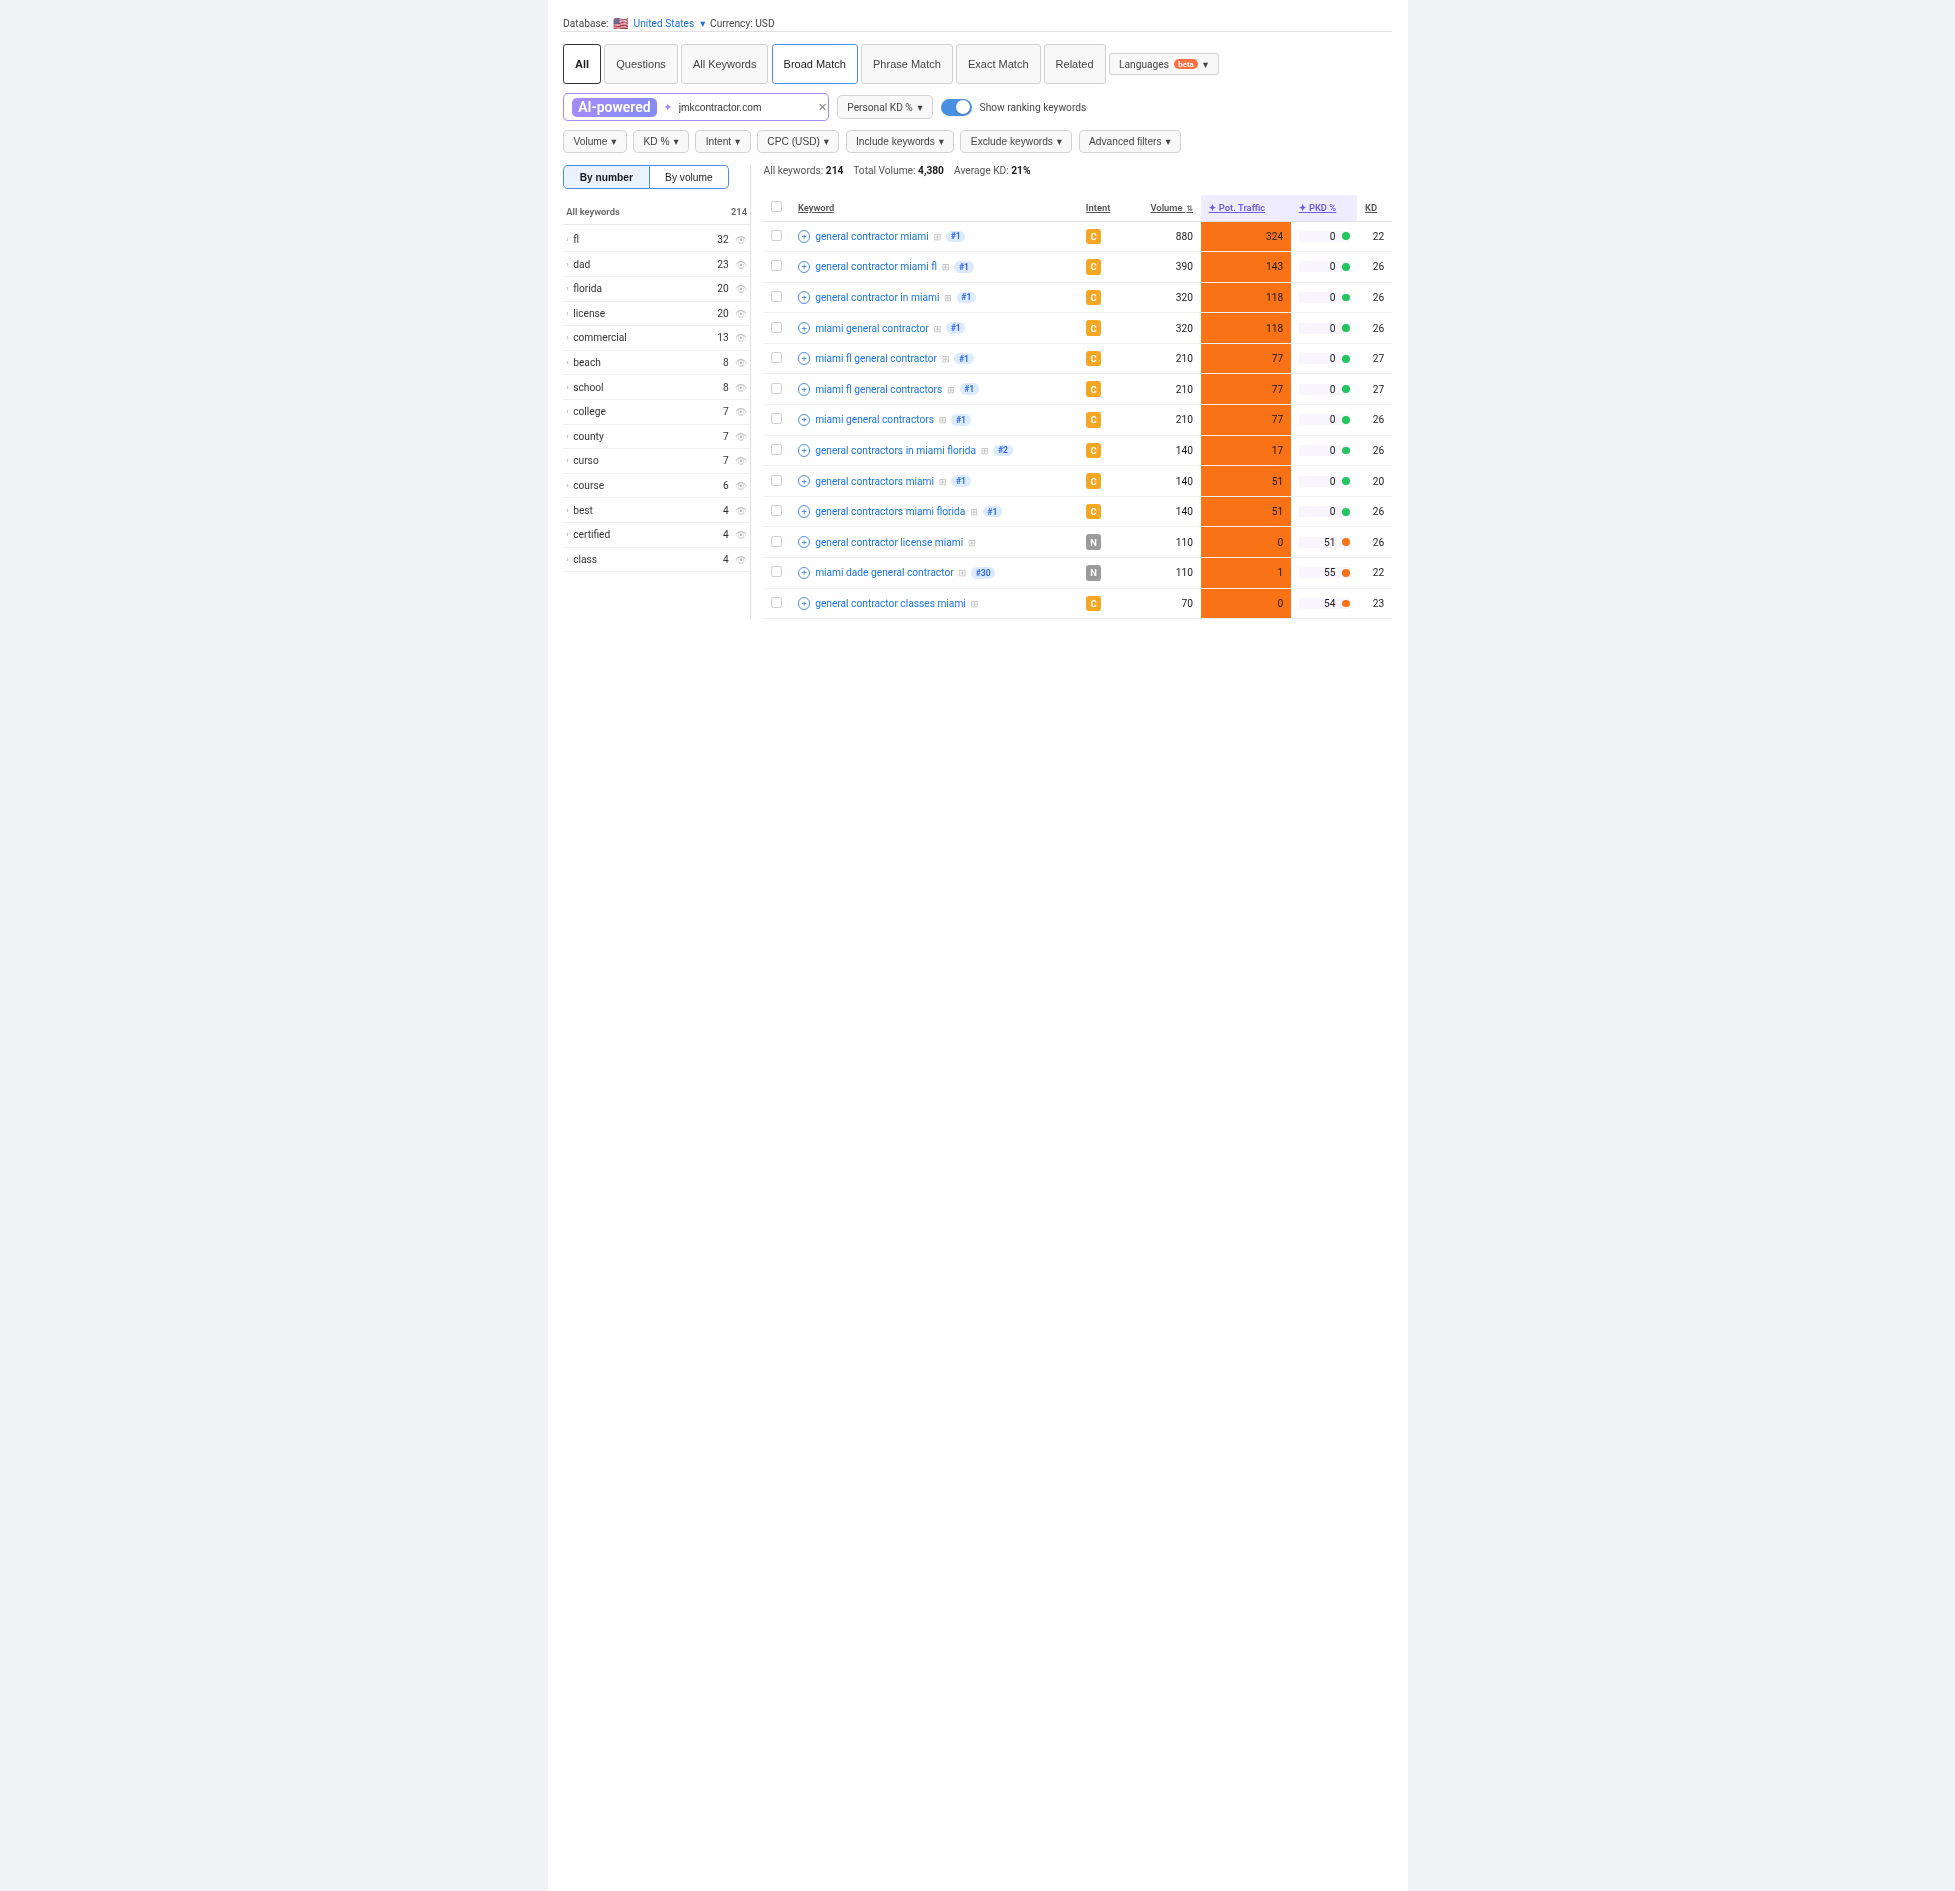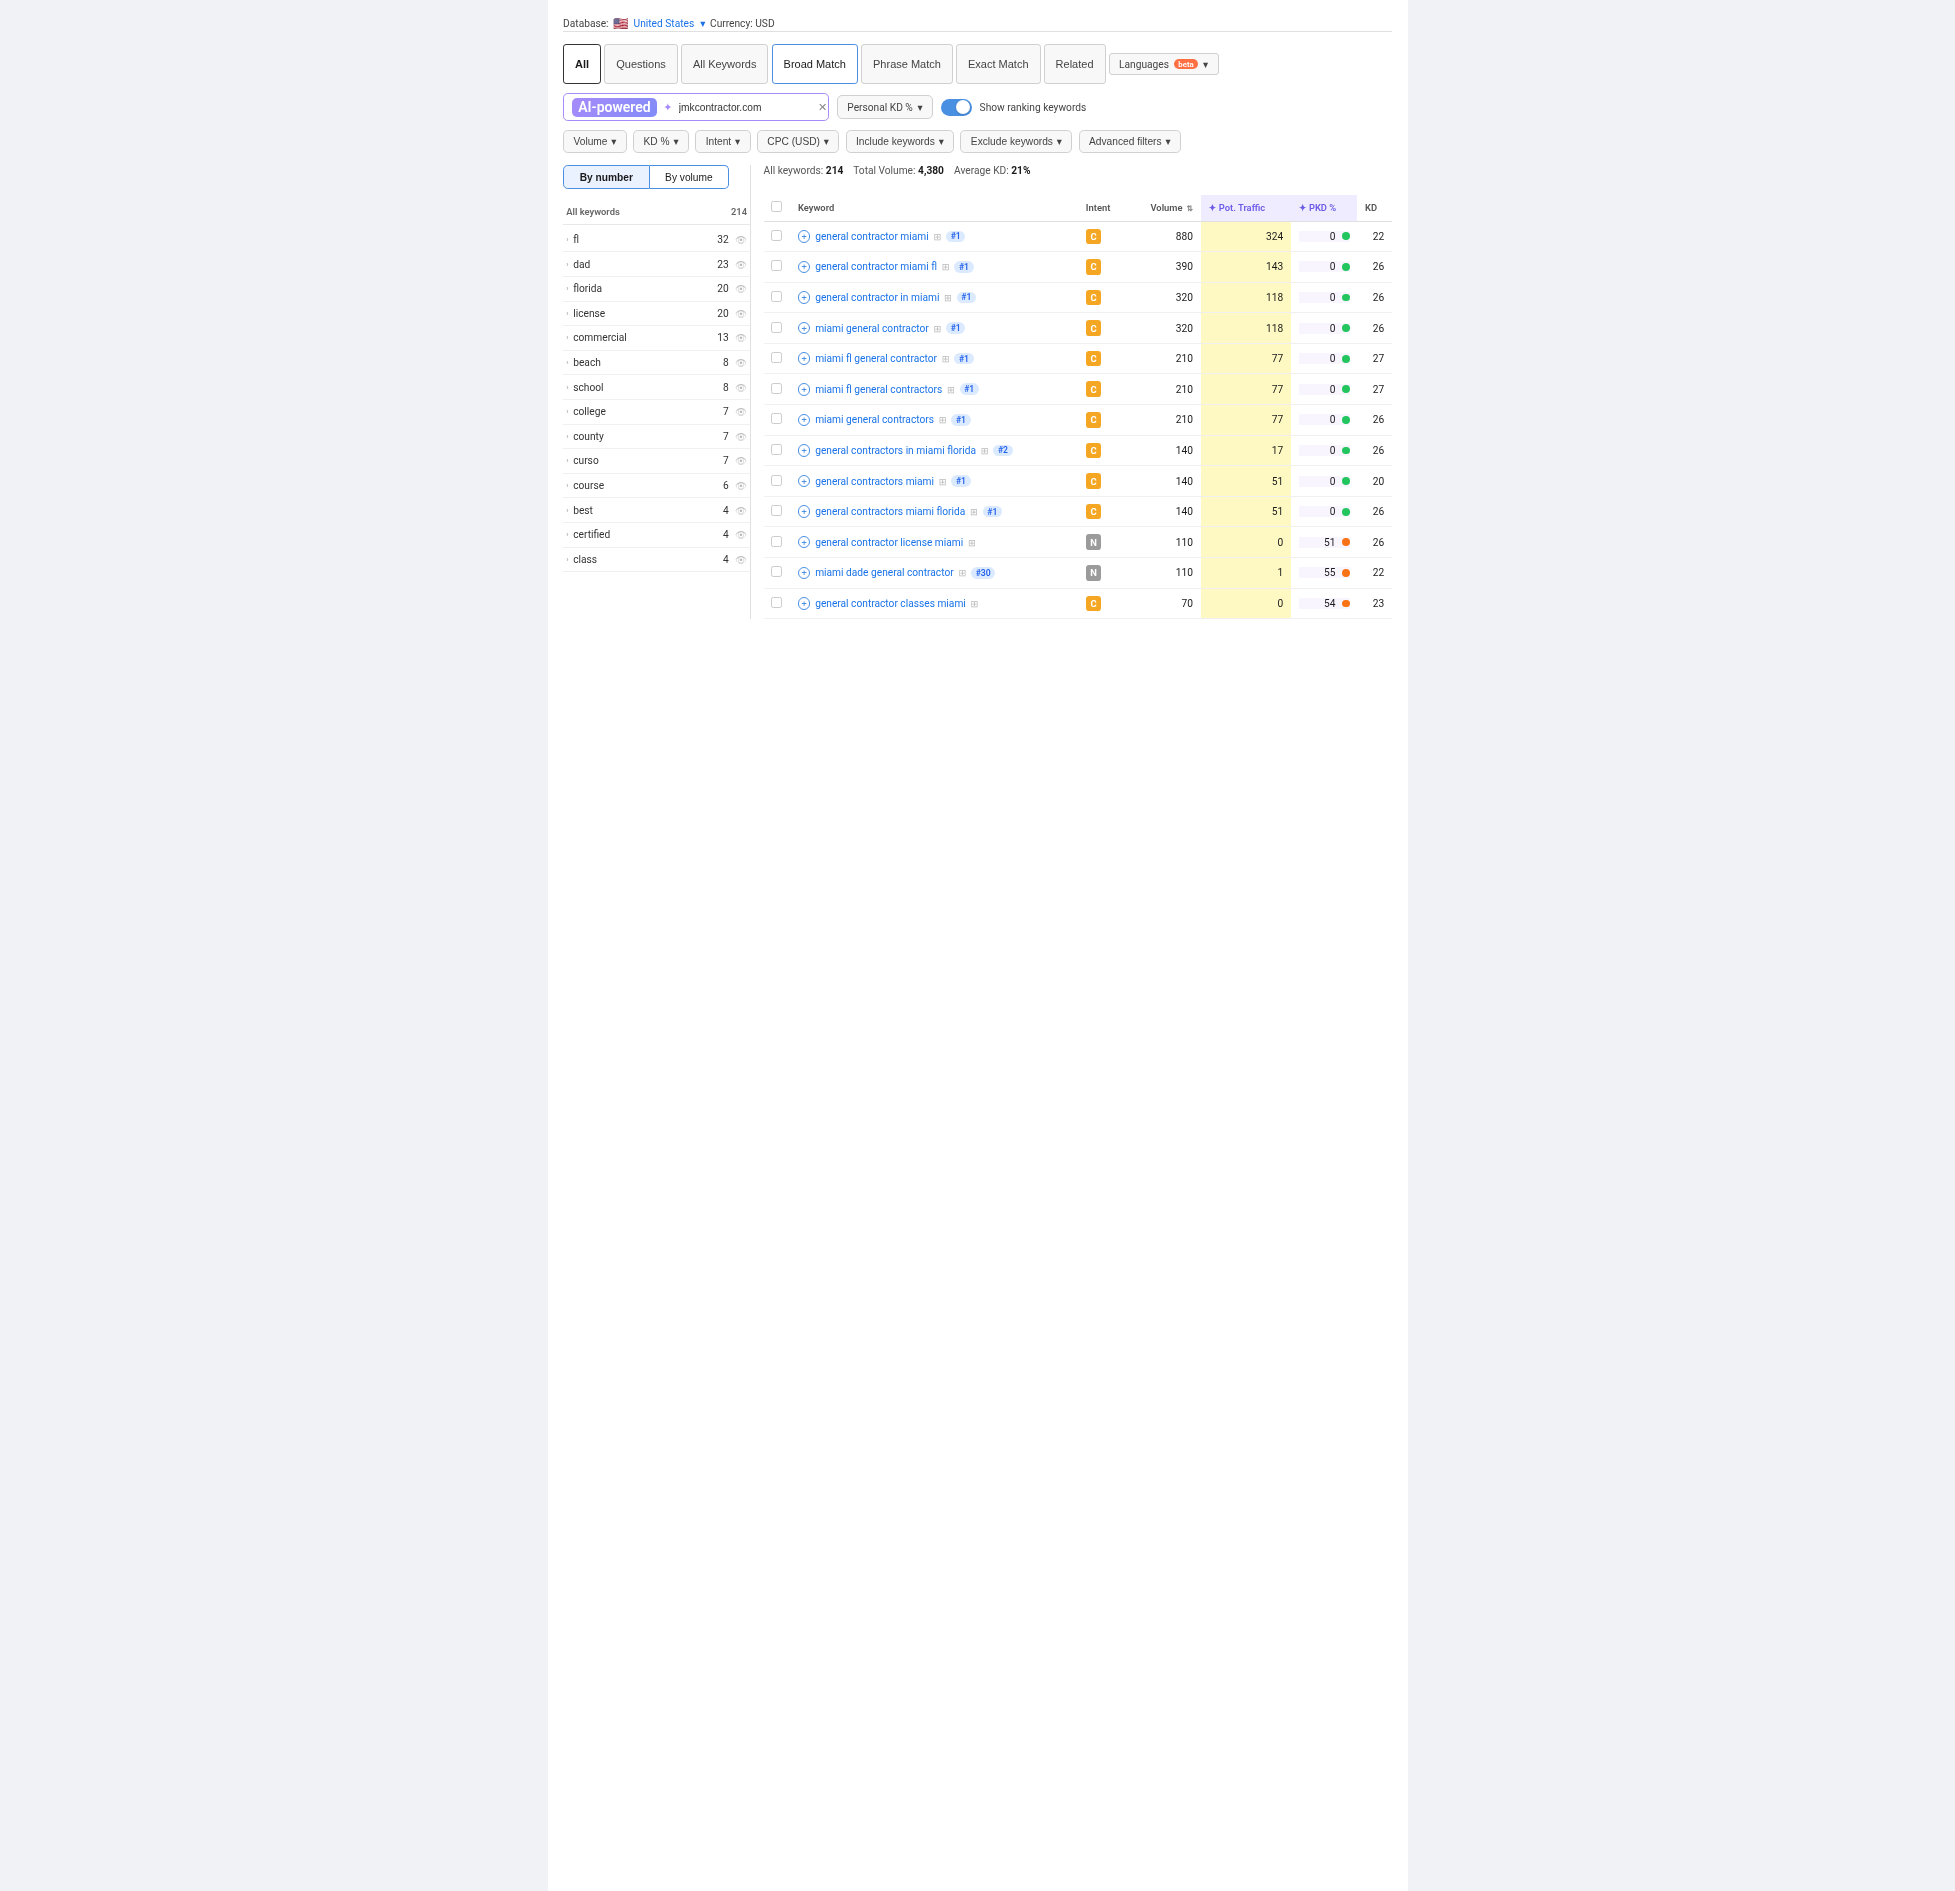--- a/index.html
+++ b/index.html
@@ -271,20 +271,21 @@
     thead tr {
       border-bottom: 1.6px solid #e0e0e0;
     }
     thead th {
       text-align: left;
       padding: 6.3px 7.8px;
       font-weight: 600;
       color: #555;
       white-space: nowrap;
       font-size: 9.4px;
+      text-decoration: underline;
     }
     thead th.pot-traffic-header {
       background: #f0ecff;
       color: #6b5ce7;
     }
     thead th.pkd-header {
       background: #f0ecff;
       color: #6b5ce7;
     }
     tbody tr {
@@ -338,21 +339,21 @@
       justify-content: center;
       font-weight: 700;
       font-size: 9.4px;
       color: #fff;
     }
     .intent-c { background: #f5a623; }
     .intent-n { background: #9b9b9b; }
     .volume-cell { text-align: right; font-size: 10.2px; }
     .pot-traffic-cell {
       text-align: right;
-      background: #fef9c3;
+      background: #f97316;
       font-size: 10.2px;
     }
     .pkd-cell {
       background: #f8f5ff;
       display: flex;
       align-items: center;
       gap: 6.3px;
       justify-content: flex-end;
     }
     .dot {

